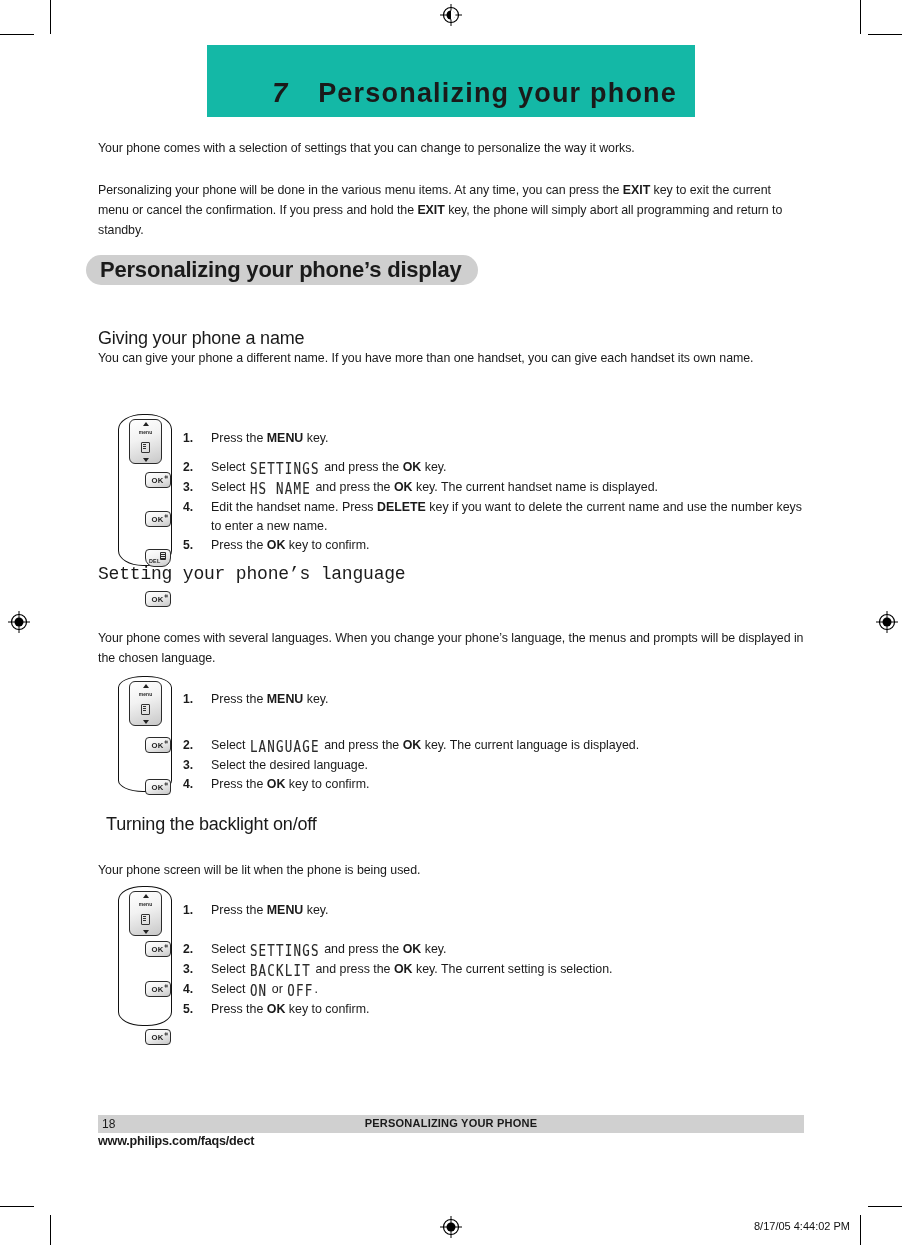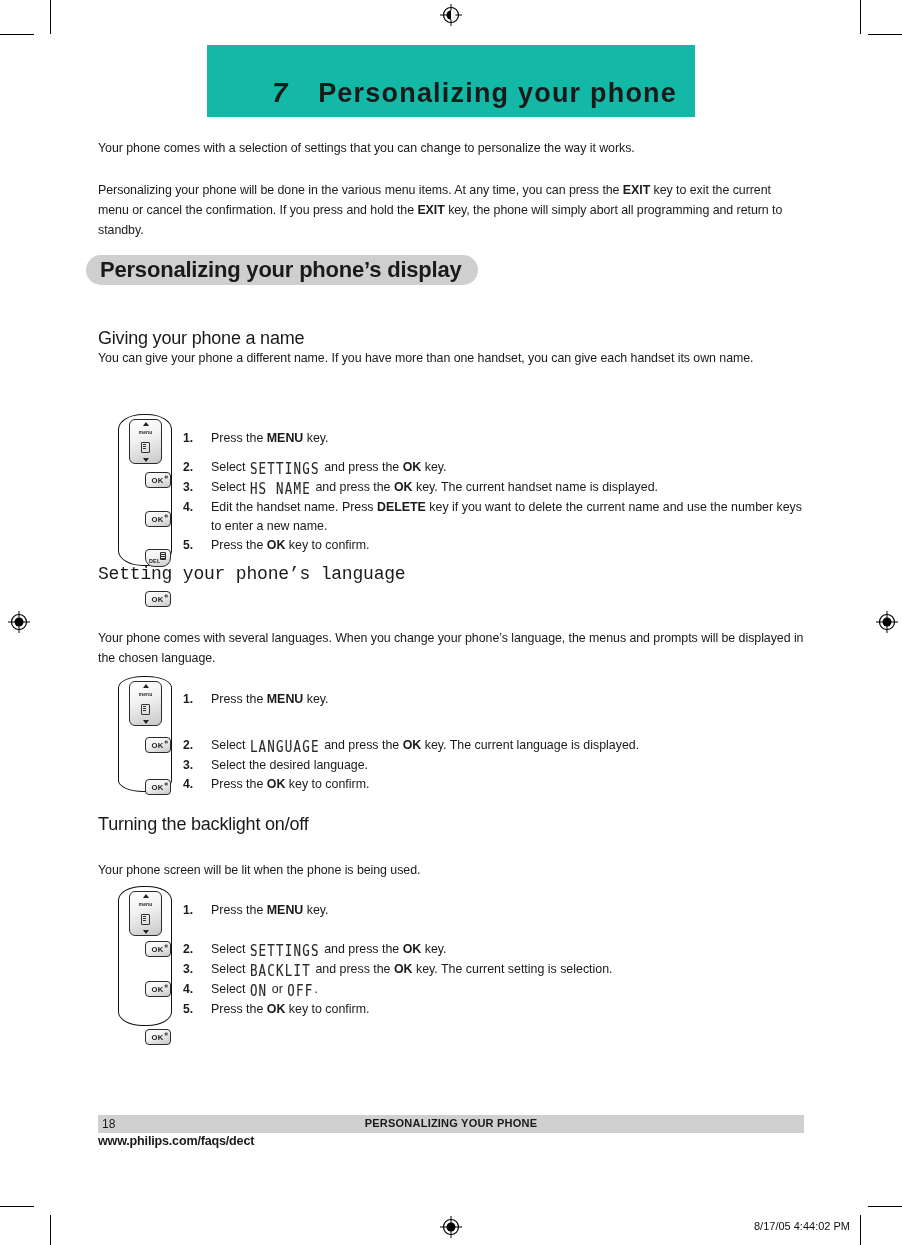--- a/index.html
+++ b/index.html
@@ -470,21 +470,21 @@
     <div class="step">
       <span class="step-num">3.</span>
       <span class="step-txt">Select the desired language.</span>
     </div>
     <div class="step">
       <span class="step-num">4.</span>
       <span class="step-txt"><span>Press the </span><span class="b">OK</span><span> key to confirm.</span></span>
     </div>
   </div>
 
-  <div class="subhead" style="top:814px;">Turning the backlight on/off</div>
+  <div class="subhead" style="top:814px;margin-left:8px;">Turning the backlight on/off</div>
   <div class="body-col" style="top:860px;">
     <p class="body">Your phone screen will be lit when the phone is being used.</p>
   </div>
 
   <div class="keycol" style="left:118px; top:886px; height:140px;">
     <div class="key key-menu" style="left:10px; top:4px;">
       <div class="tri-up"></div>
       <div class="menu-word">menu</div>
       <div class="pb-icon"></div>
       <div class="tri-dn"></div>

